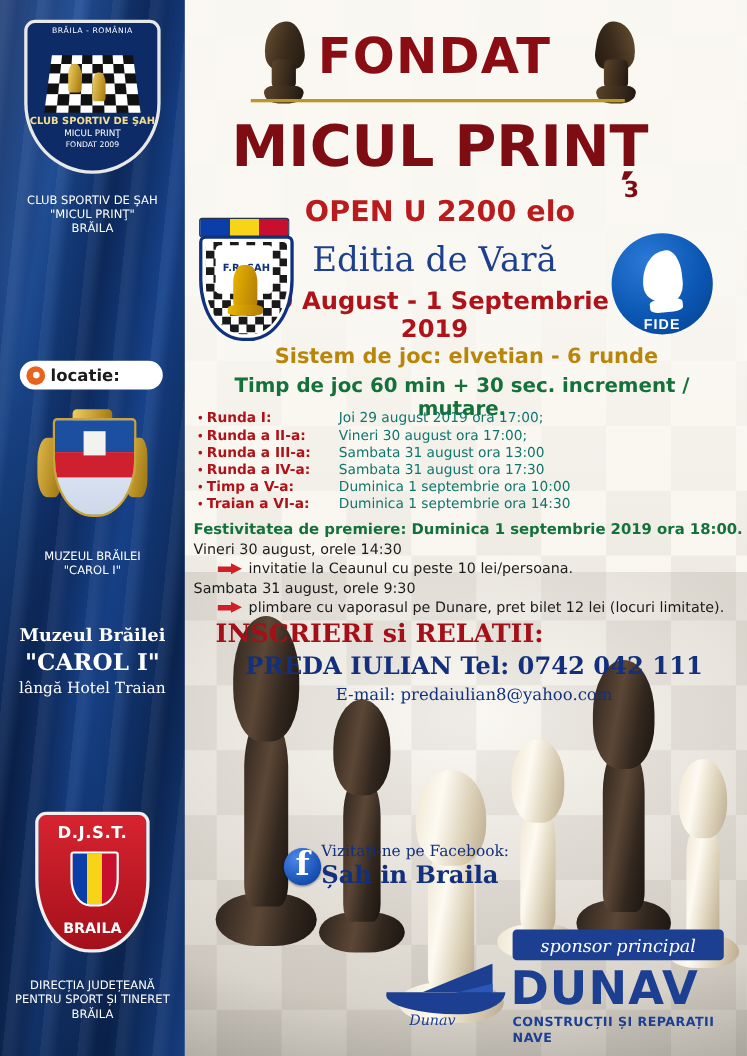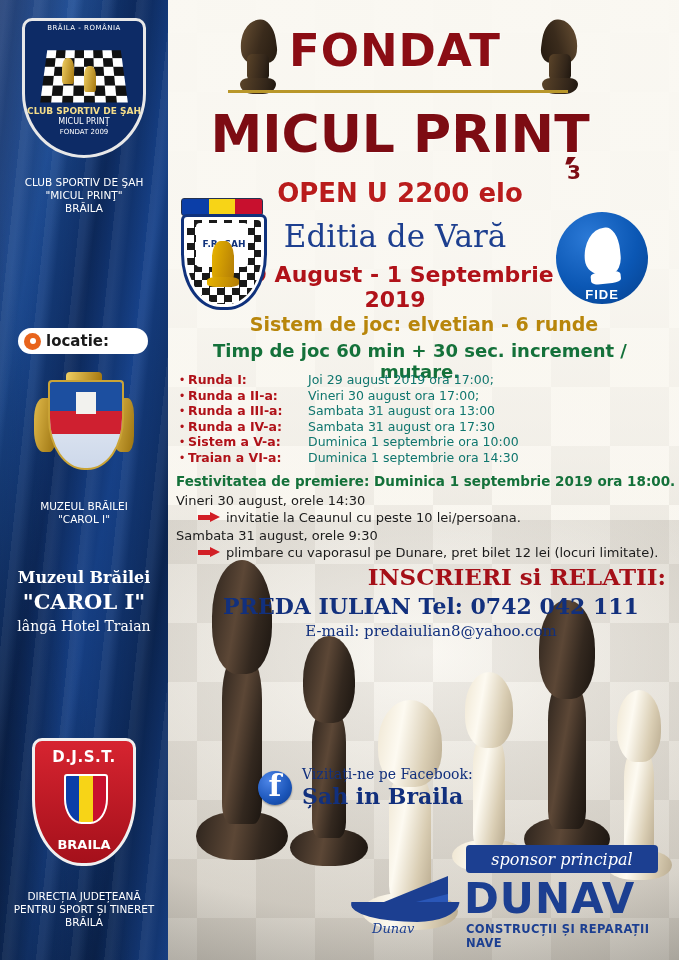--- a/index.html
+++ b/index.html
@@ -323,41 +323,41 @@
     position: absolute; left: 12px; top: 0;
     width: 0; height: 0;
     border-top: 5.5px solid transparent;
     border-bottom: 5.5px solid transparent;
     border-left: 10px solid #d21f26;
   }
 
   
   .inscrieri {
     position: absolute; left: 196px; top: 563px; width: 470px;
-    text-align: right;
+    text-align: left;
     font-family: "DejaVu Serif", serif;
     font-weight: bold; font-size: 23px; color: #a51018;
   }
   .preda {
     position: absolute; left: 196px; top: 593px; width: 470px;
     text-align: center;
     font-family: "DejaVu Serif", serif;
     font-weight: bold; font-size: 22px; color: #12307d;
   }
   .email {
     position: absolute; left: 196px; top: 622px; width: 470px;
     text-align: center;
     font-family: "DejaVu Serif", serif;
     font-size: 15px; color: #12307d;
   }
 
   
   .fb-wrap {
     position: absolute; left: 258px; top: 766px;
-    display: flex; align-items: center; gap: 10px;
+    display: flex; align-items: center; gap: 0;
   }
   .fb-icon {
     width: 34px; height: 34px; border-radius: 50%;
     background: radial-gradient(circle at 34% 28%, #4e86e8 0%, #1c56ba 60%, #0d3b8f 100%);
     position: relative;
     box-shadow: 0 1px 2px rgba(0,0,0,0.4);
   }
   .fb-icon::after {
     content: "f";
     position: absolute; left: 0; top: -3px; width: 100%;
@@ -686,21 +686,21 @@
       <span class="rname">Runda a III-a:</span>
       <span class="rdate">Sambata 31 august ora 13:00</span>
     </div>
     <div class="round-row">
       <span class="dot">•</span>
       <span class="rname">Runda a IV-a:</span>
       <span class="rdate">Sambata 31 august ora 17:30</span>
     </div>
     <div class="round-row">
       <span class="dot">•</span>
-      <span class="rname">Sistem a V-a:</span>
+      <span class="rname">Timp a V-a:</span>
       <span class="rdate">Duminica 1 septembrie ora 10:00</span>
     </div>
     <div class="round-row">
       <span class="dot">•</span>
       <span class="rname">Traian a VI-a:</span>
       <span class="rdate">Duminica 1 septembrie ora 14:30</span>
     </div>
   </div>
 
   <div class="festivitate">Festivitatea de premiere: Duminica 1 septembrie 2019 ora 18:00.</div>

